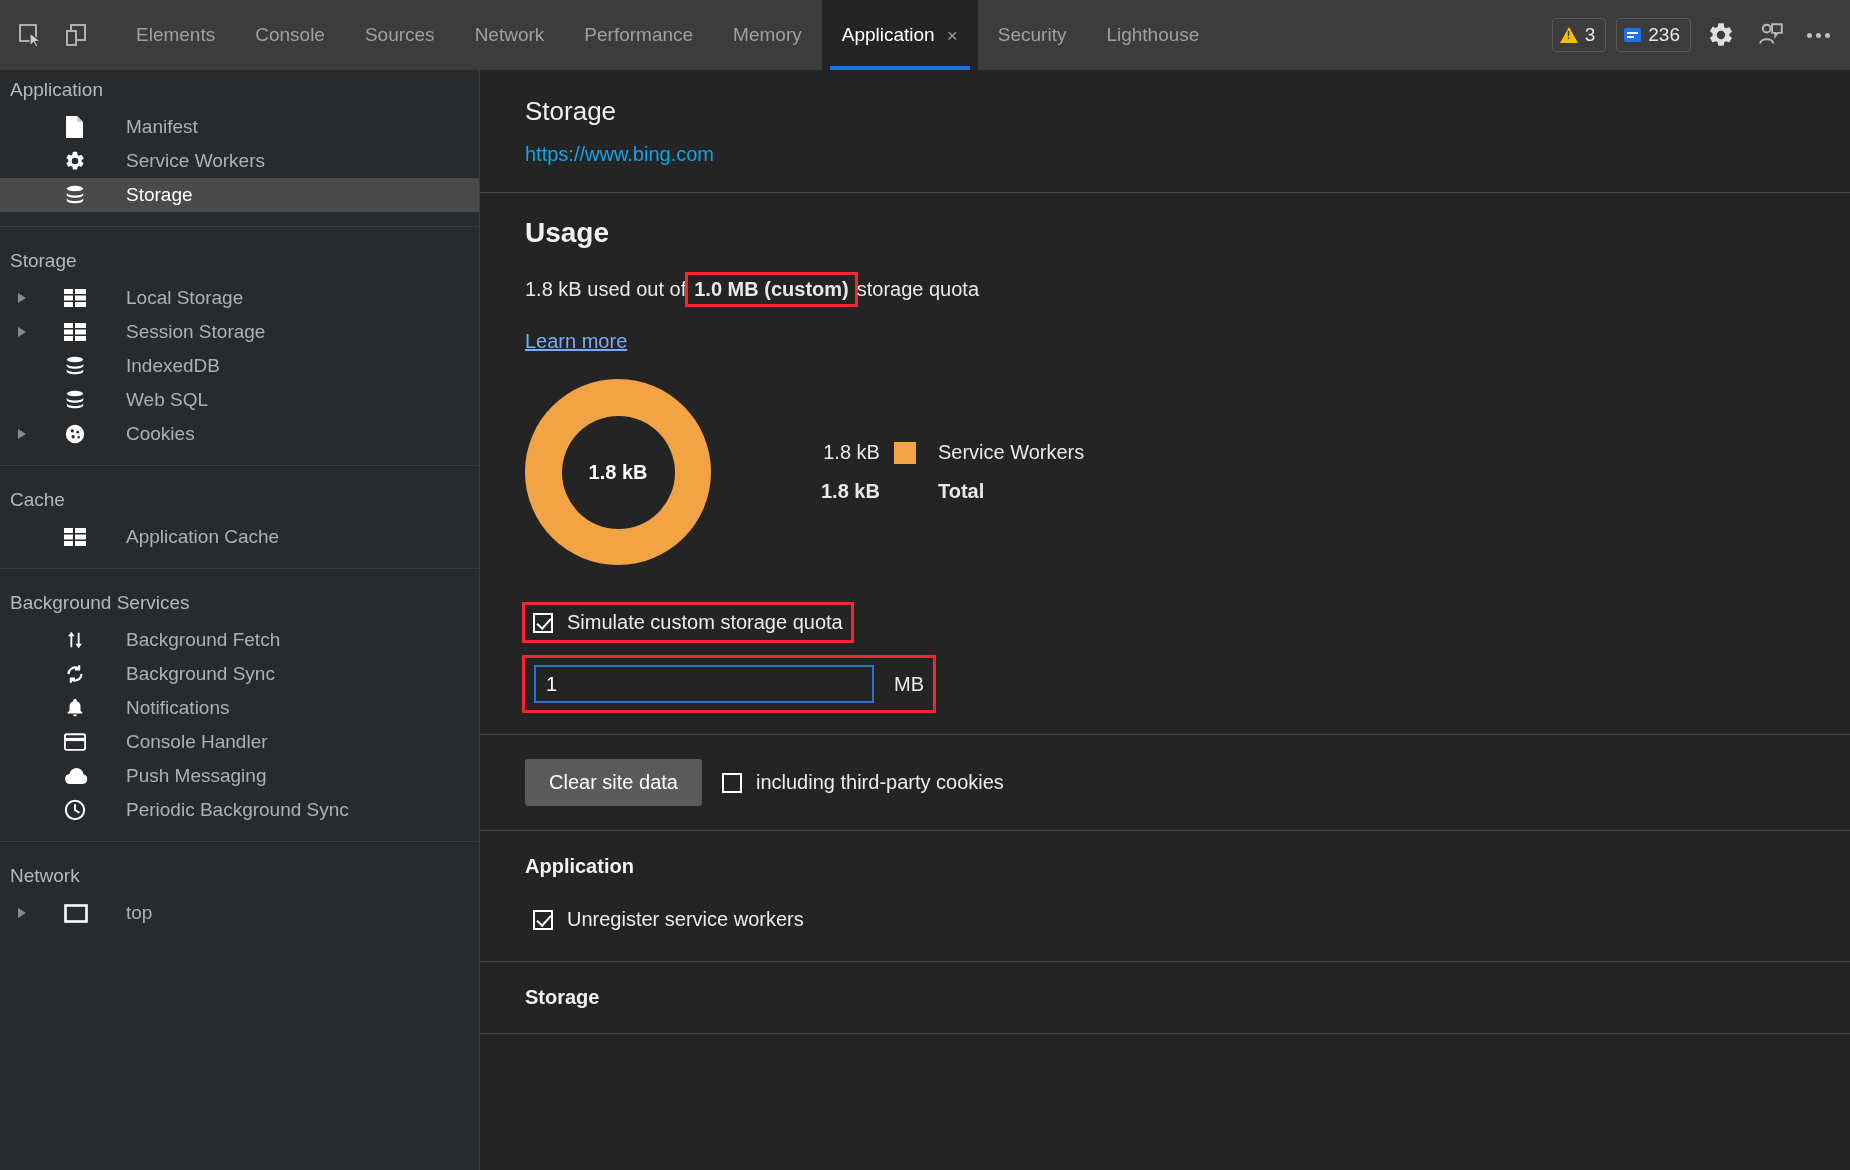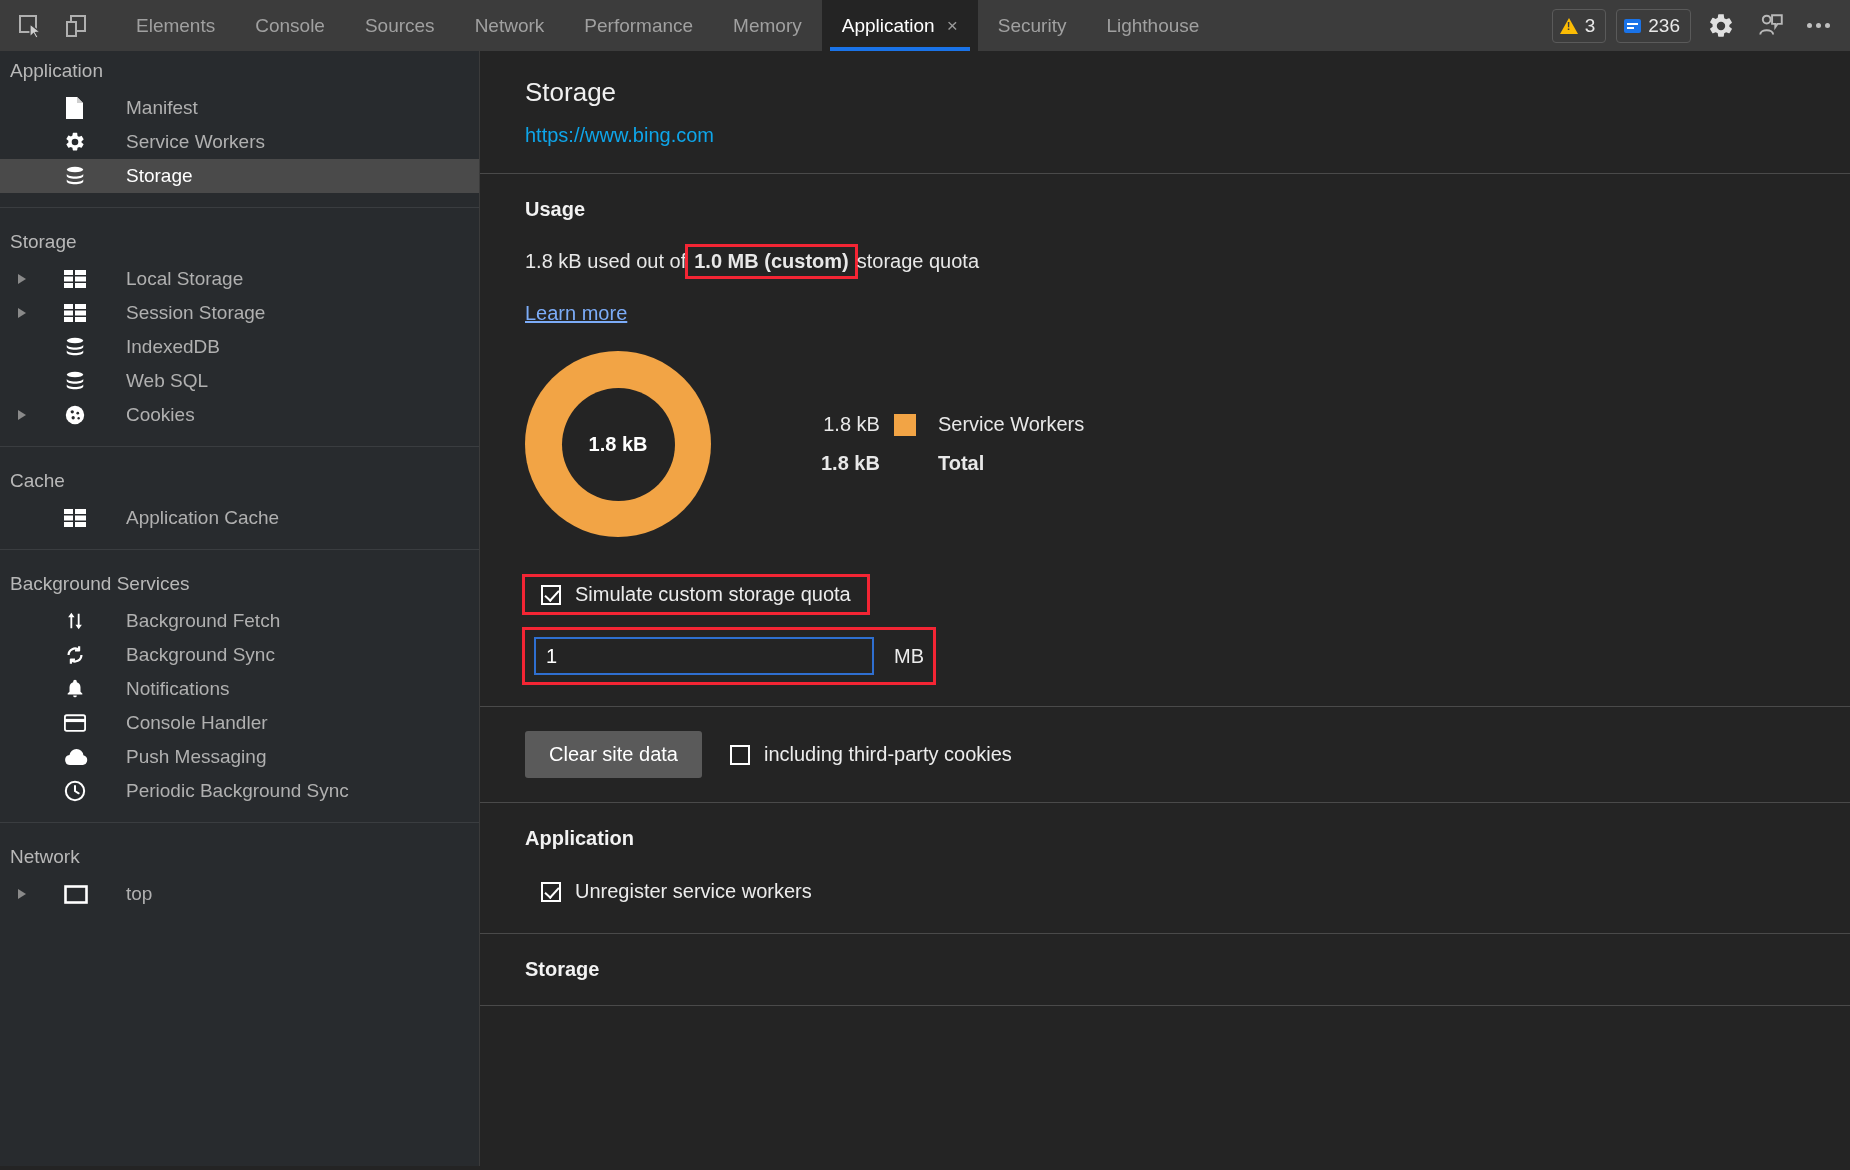--- a/index.html
+++ b/index.html
@@ -6,21 +6,21 @@
   html, body {
     width: 1850px; height: 1170px;
     background: #242424;
     font-family: "Liberation Sans", sans-serif;
     overflow: hidden;
     -webkit-font-smoothing: antialiased;
   }
 
   
   .toolbar {
-    height: 51px;
+    height: 70px;
     background: #3c3c3c;
     display: flex;
     align-items: stretch;
     position: relative;
   }
   .tb-icons { display: flex; align-items: center; padding-left: 10px; gap: 6px; }
   .tb-icon-btn {
     width: 40px; height: 40px;
     display: flex; align-items: center; justify-content: center;
     cursor: pointer;
@@ -169,21 +169,21 @@
   }
   .c-head {
     padding: 26px 0 26px 45px;
     border-bottom: 1px solid #4a4a4a;
   }
   .c-title { font-size: 26px; color: #f0f0f0; }
   .c-sub { font-size: 20px; color: #0ea5e9; margin-top: 16px; }
 
   .c-section { border-bottom: 1px solid #4a4a4a; padding: 24px 0 24px 45px; }
   .sec-title {
-    font-size: 20px;
+    font-size: 28px;
     font-weight: bold;
     color: #f2f2f2;
   }
 
   .usage-line {
     font-size: 20px;
     color: #e8e8e8;
     margin-top: 26px;
     display: flex;
     align-items: center;
@@ -237,21 +237,21 @@
   .lg-val.bold, .lg-name.bold { font-weight: bold; }
   .lg-swatch { width: 22px; height: 22px; }
   .lg-name { font-size: 20px; color: #e8e8e8; }
 
   .annot-red { outline: 3px solid #f42534; }
 
   .cb-row {
     display: flex; align-items: center;
     margin-top: 40px;
     width: fit-content;
-    padding: 6px 16px;
+    padding: 6px 8px;
     cursor: pointer;
   }
   .cbox {
     width: 20px; height: 20px;
     border: 2px solid #ffffff;
     background: transparent;
     position: relative;
     flex-shrink: 0;
   }
   .cbox.checked::after {

